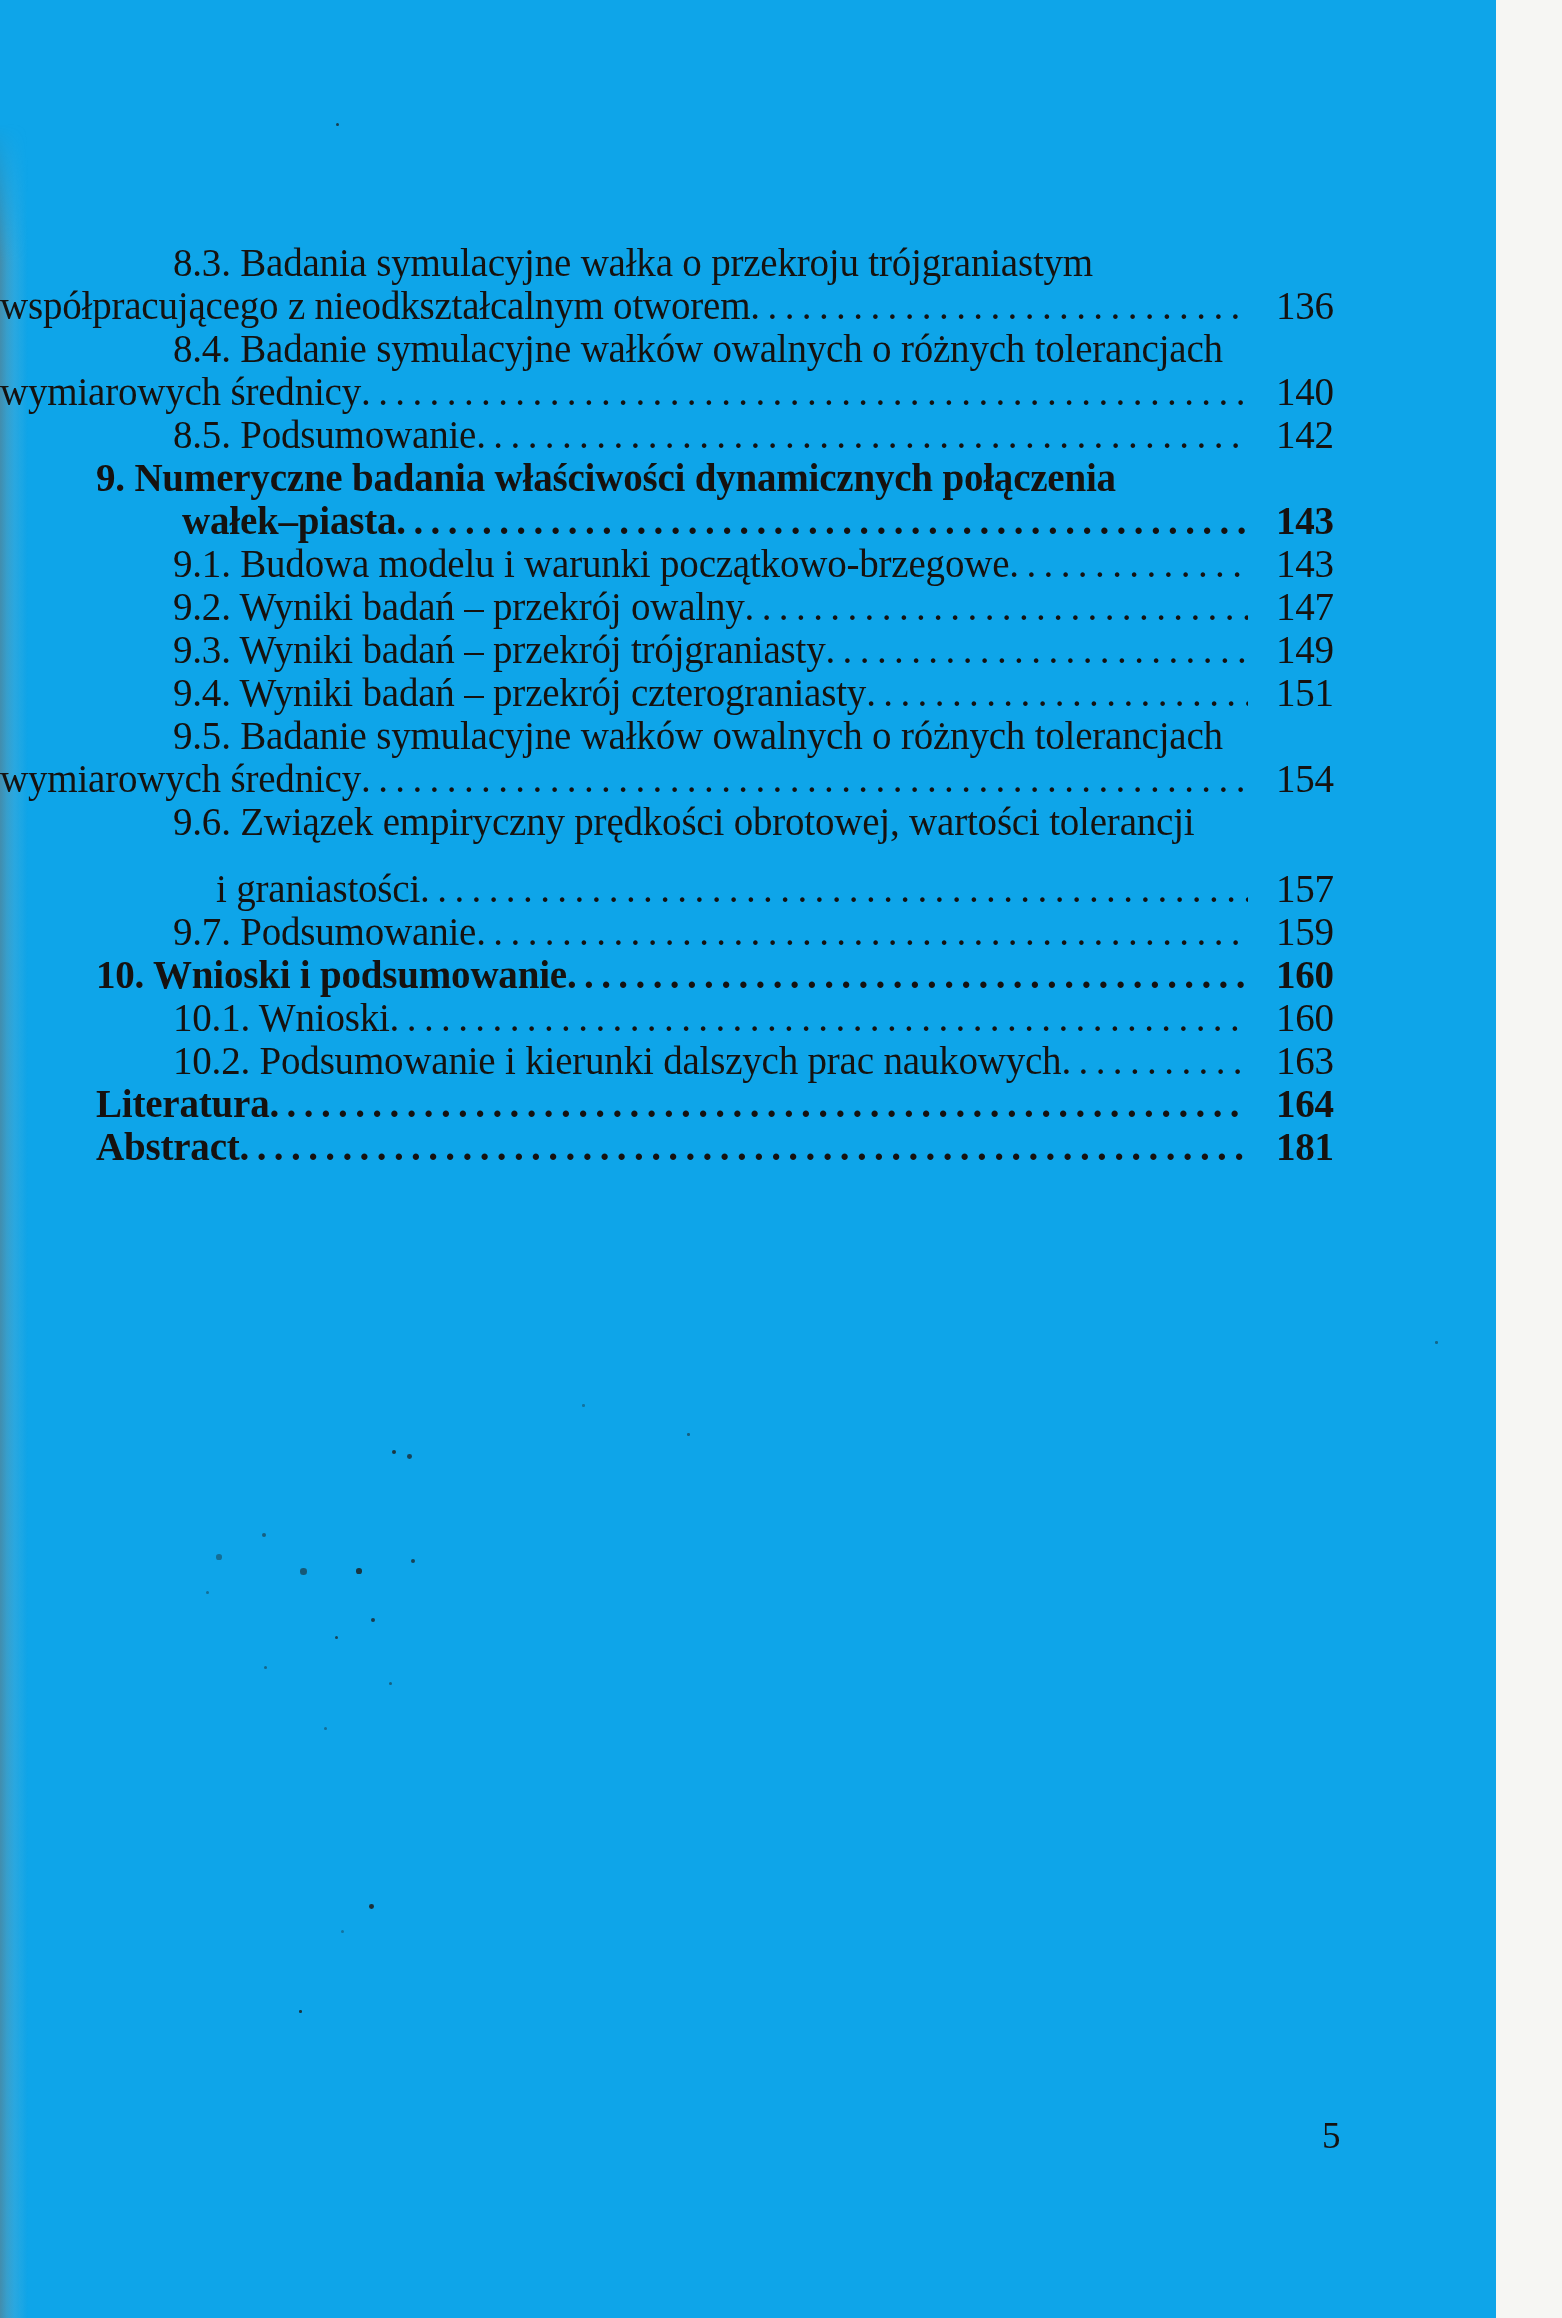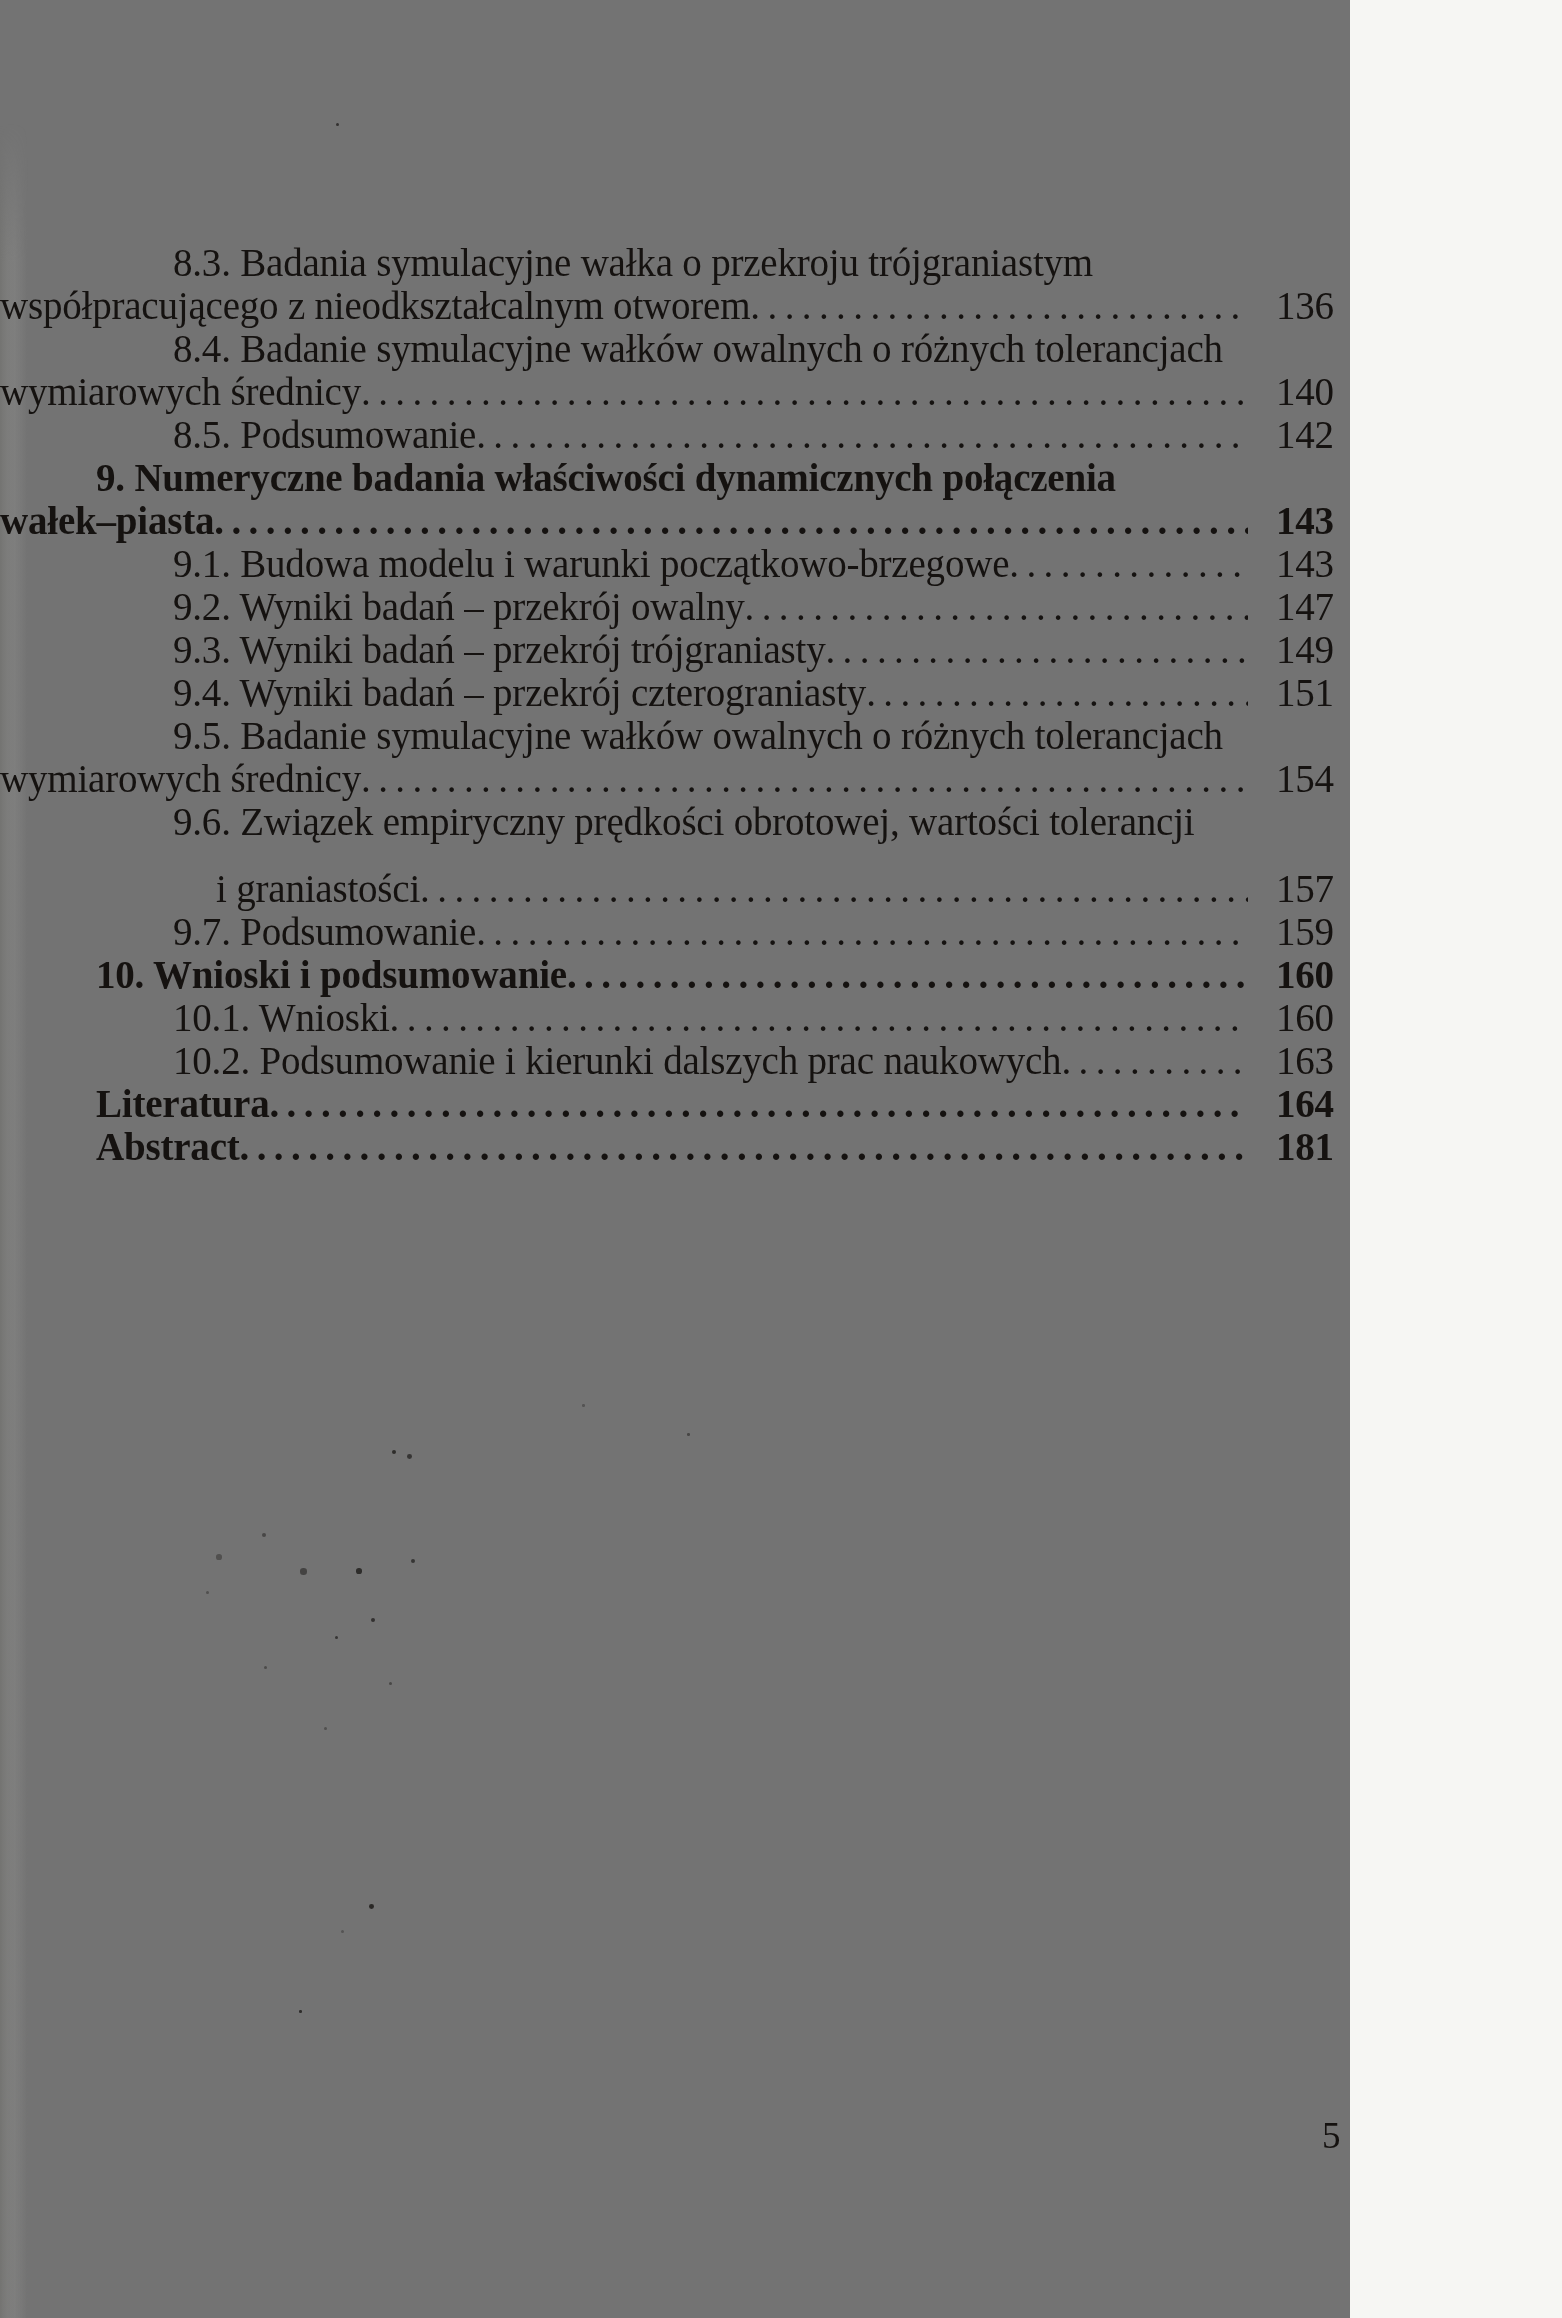--- a/index.html
+++ b/index.html
@@ -1,22 +1,22 @@
 <!DOCTYPE html>
 <html style="font-size:13px"><head>
 <meta charset="utf-8">
 <style>
   html, body { margin: 0; padding: 0; }
   body { background: #f6f6f3; }
 
   .page {
     position: relative;
-    width: 1350px;
+    width: 1496px;
     height: 2319px;
-    background: #737373;
+    background: #0ea5e9;
     overflow: hidden;
     font-family: "Liberation Serif", "DejaVu Serif", serif;
     color: #151210;
   }
 
   
   .left-edge-shadow {
     position: absolute;
     left: 0;
     top: 123px;
@@ -45,21 +45,21 @@
     display: flex;
     align-items: baseline;
     white-space: nowrap;
   }
   .toc-row.bold { font-weight: bold; }
 
   .level-chapter   { padding-left: 96px; }
   .level-sub       { padding-left: 173px; }
   .level-cont      { }
   .level-cont-sm   { padding-left: 216px; margin-top: 24px; }
-  .level-cont-bold { }
+  .level-cont-bold { padding-left: 182px; }
 
   .entry-text { flex: 0 0 auto; }
 
   .dots {
     flex: 1 1 auto;
     overflow: hidden;
     white-space: nowrap;
     letter-spacing: 7.4px;
   }
 

